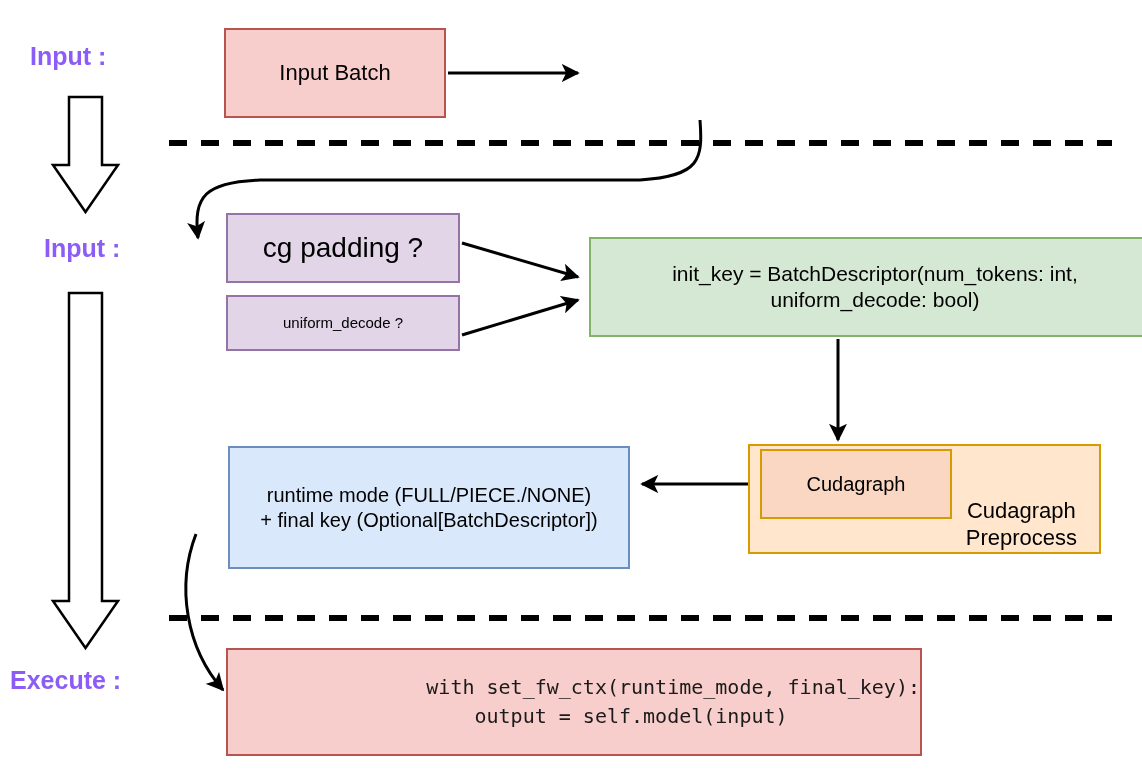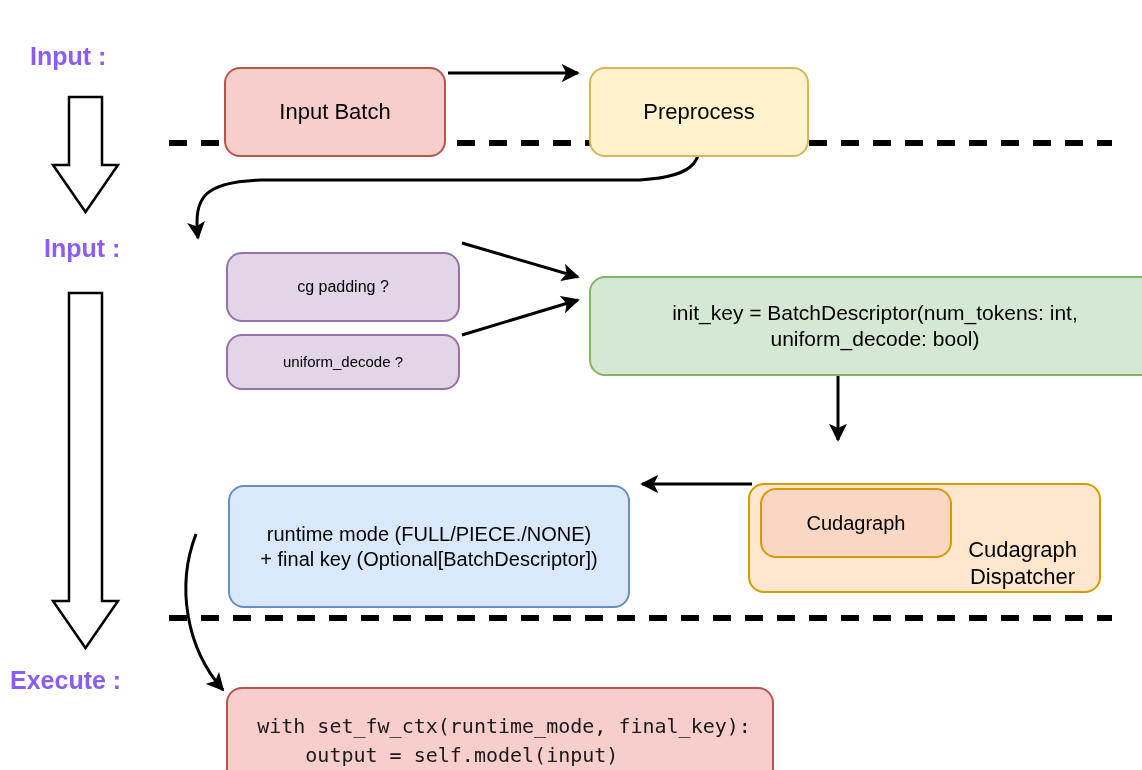--- a/index.html
+++ b/index.html
@@ -27,69 +27,68 @@
     font-size: 25px;
     color: #8b5cf6;
     white-space: nowrap;
     line-height: 1;
   }
 
   
   .node {
     position: absolute;
     box-sizing: border-box;
-    border-radius: 16px;
+    border-radius: 0;
     border-style: solid;
     border-width: 2px;
     display: flex;
     align-items: center;
     justify-content: center;
     text-align: center;
     font-family: "Liberation Sans", sans-serif;
     color: #000000;
     line-height: 1.22;
-    margin-top: 39px;
   }
 
   .fill-red    { background: #f8cecc; border-color: #b85450; }
   .fill-yellow { background: #fff2cc; border-color: #d6b656; }
   .fill-purple { background: #e1d5e7; border-color: #9673a6; }
   .fill-green  { background: #d5e8d4; border-color: #82b366; }
   .fill-blue   { background: #dae8fc; border-color: #6c8ebf; }
   .fill-orange-light { background: #ffe6cc; border-color: #d79b00; }
   .fill-orange-dark  { background: #fad7c3; border-color: #d79b00; }
 
   #node-input-batch { left: 224px; top: 28px;  width: 222px; height: 90px;  font-size: 22px; }
   #node-preprocess  { left: 589px; top: 28px;  width: 220px; height: 90px;  font-size: 22px; }
 
-  #node-cg-padding      { left: 226px; top: 213px; width: 234px; height: 70px; font-size: 16px; }
+  #node-cg-padding      { left: 226px; top: 213px; width: 234px; height: 70px; font-size: 28px; }
   #node-uniform-decode  { left: 226px; top: 295px; width: 234px; height: 56px; font-size: 15px; }
 
   #node-init-key { left: 589px; top: 237px; width: 572px; height: 100px; font-size: 21px; padding: 0 10px; }
 
   #node-runtime-mode { left: 228px; top: 446px; width: 402px; height: 123px; font-size: 20px; }
 
   #node-cudagraph-dispatcher {
     left: 748px; top: 444px; width: 353px; height: 110px;
     font-size: 22px;
     align-items: flex-end;
     justify-content: flex-end;
     padding-right: 22px;
   }
   #node-dispatch {
     left: 760px; top: 449px; width: 192px; height: 70px;
     font-size: 20px;
     z-index: 3;
   }
 
   #node-code {
-    left: 226px; top: 648px; width: 548px; height: 108px;
+    left: 226px; top: 648px; width: 696px; height: 108px;
     font-size: 20px;
     font-family: "DejaVu Sans Mono", "Liberation Mono", monospace;
-    justify-content: center;
+    justify-content: flex-end;
     align-items: center;
     padding-left: 8px;
   }
   #node-code .code-text {
     white-space: pre;
     text-align: left;
     font-family: "DejaVu Sans Mono", "Liberation Mono", monospace;
     font-size: 20px;
     line-height: 1.45;
     color: #1a1a1a;
@@ -158,23 +157,20 @@
 
     <path class="edge" marker-end="url(#arrowhead)" d="M 752 484 L 642 484"></path>
 
     <path class="edge" marker-end="url(#arrowhead)" d="M 196 534 C 176 586, 186 648, 223 690"></path>
   </svg>
 
   <div id="node-input-batch" class="node fill-red">
     <span>Input Batch</span>
   </div>
 
-  <div id="node-preprocess" class="node fill-yellow">
-    <span>Preprocess</span>
-  </div>
 
   <div id="node-cg-padding" class="node fill-purple">
     <span>cg padding ?</span>
   </div>
 
   <div id="node-uniform-decode" class="node fill-purple">
     <span>uniform_decode ?</span>
   </div>
 
   <div id="node-init-key" class="node fill-green">
@@ -187,21 +183,21 @@
   <div id="node-runtime-mode" class="node fill-blue">
     <span>
       <span style="display:block;">runtime mode (FULL/PIECE./NONE)</span>
       <span style="display:block;">+ final key (Optional[BatchDescriptor])</span>
     </span>
   </div>
 
   <div id="node-cudagraph-dispatcher" class="node fill-orange-light">
     <span>
       <span style="display:block;">Cudagraph</span>
-      <span style="display:block;">Dispatcher</span>
+      <span style="display:block;">Preprocess</span>
     </span>
   </div>
 
   <div id="node-dispatch" class="node fill-orange-dark">
     <span>Cudagraph</span>
   </div>
 
   <div id="node-code" class="node fill-red">
     <span class="code-text">with set_fw_ctx(runtime_mode, final_key):
     output = self.model(input)</span>

